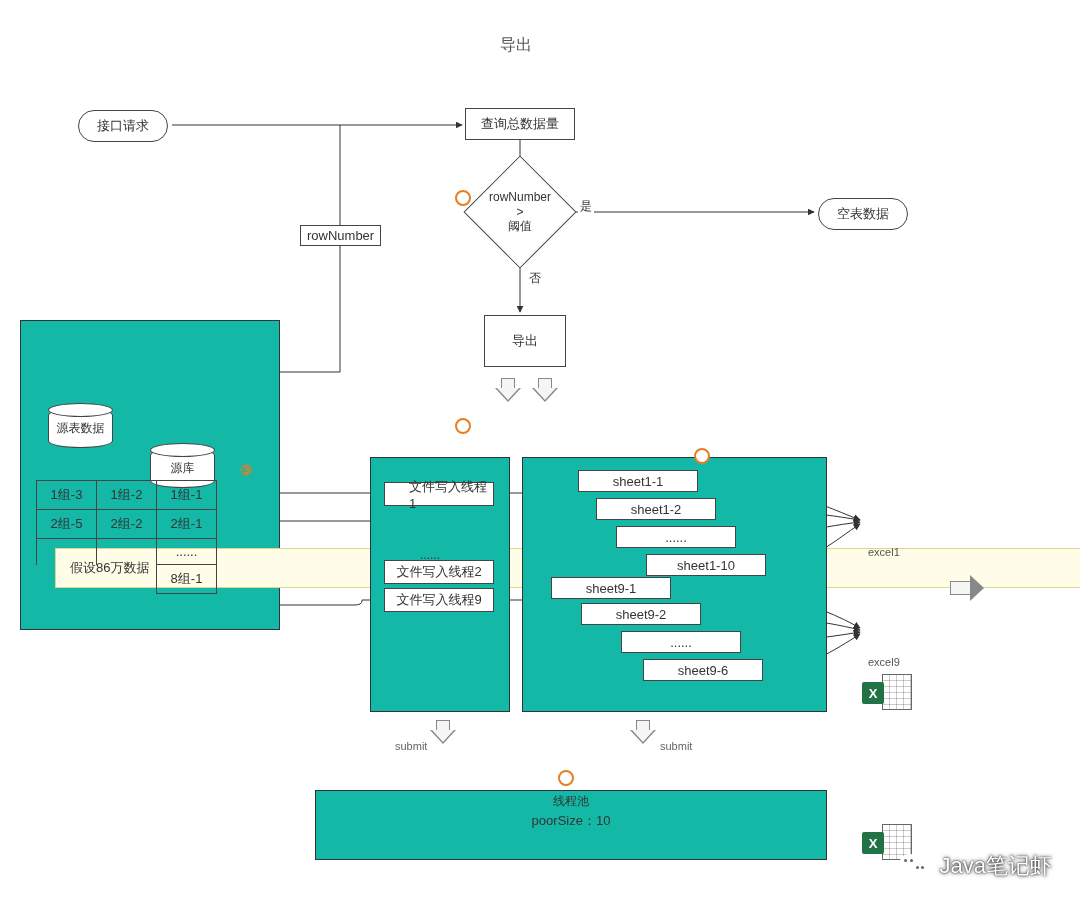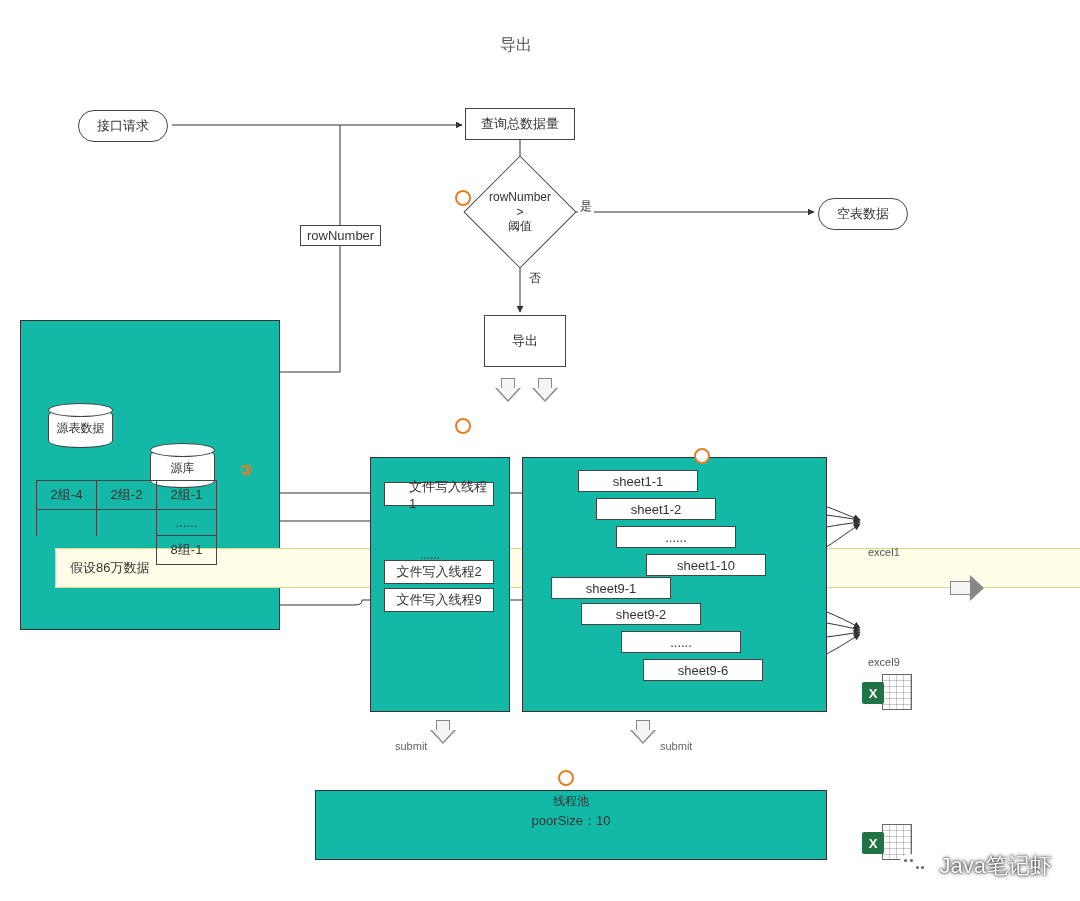--- a/index.html
+++ b/index.html
@@ -266,22 +266,27 @@
   <span>源库</span>
 </div>
 
 <div class="abs note" style="left:55px; top:416px;">
   <span>假设86万数据</span>
 </div>
 <div class="abs circnum" style="left:240px; top:462px;">③</div>
 
 <table class="abs tbl" style="left:36px; top:480px;">
   <tbody>
+      <tr>
+    <td>1组-3</td>
+    <td>1组-2</td>
+    <td>1组-1</td>
+  </tr>
   <tr>
-    <td>2组-4</td>
+    <td>2组-5</td>
     <td>2组-2</td>
     <td>2组-1</td>
   </tr>
   <tr>
     <td style="border-top-color:transparent; border-bottom-color:transparent;"></td>
     <td style="border-top-color:transparent; border-bottom-color:transparent;"></td>
     <td>......</td>
   </tr>
   <tr>
     <td style="border-color:transparent;"></td>

